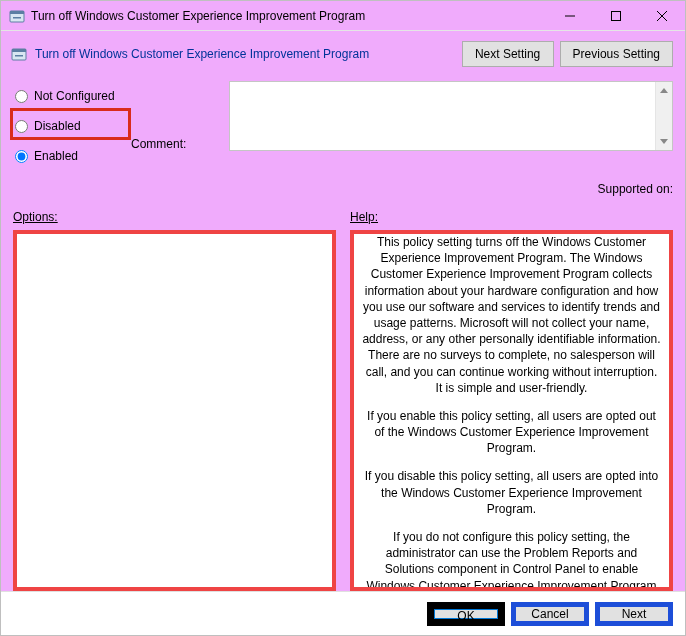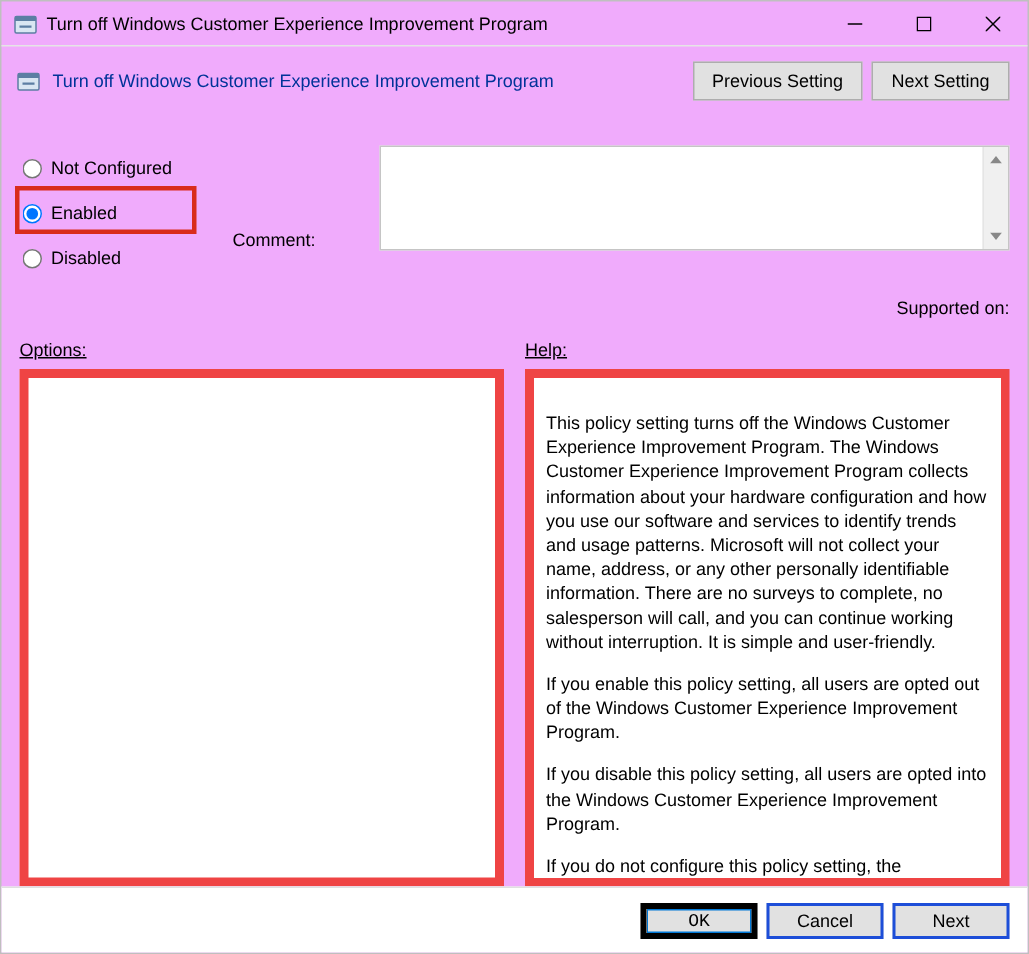--- a/index.html
+++ b/index.html
@@ -50,22 +50,21 @@
 
   .body {
     flex: 1;
     padding: 6px 12px 0 12px;
     display: flex; flex-direction: column;
     overflow: hidden;
   }
 
   .toprow {
     display: flex;
-    gap: 24px;
-    margin-top: 16px;
+    gap: 0;
   }
 
   .radios {
     width: 118px;
     position: relative;
     padding-top: 0;
   }
   .radio {
     display: flex; align-items: center;
     height: 30px;
@@ -104,45 +103,46 @@
   .midrow {
     display: flex; gap: 14px;
     margin-top: 14px;
     flex: 1;
     min-height: 0;
   }
   .col { flex:1; display:flex; flex-direction:column; min-height:0; }
   .col-label { color:#000; margin-bottom:6px;text-decoration:underline; }
   .panel {
     flex:1;
-    border:6px solid #ef4444;
+    border:4px solid #ef4444;
     background:#fff;
-    padding:22px 8px;
+    padding:0 8px;
     overflow:auto;
     line-height:1.35;
     color:#000;
+    text-align:center;
   }
   .panel p { margin:0 0 12px 0; }
 
   .footer {
     height: 44px;
     display:flex; align-items:center; justify-content:flex-end;
     gap:6px;
     padding: 0 12px;
     border-top: 1px solid #e0e0e0;
     background:#fff;
   }
   .btn {
     height:24px; min-width:78px;
     background:#e1e1e1;
-    border:2px solid #1d4ed8;
+    border:5px solid #1d4ed8;
     cursor:pointer;
     padding:0 12px;
   }
-  .btn.primary { border:4px solid #000000; box-shadow:inset 0 0 0 1px #0078d7;font-family:Liberation Mono, monospace; }
+  .btn.primary { border:7px solid #000000; box-shadow:inset 0 0 0 1px #0078d7; }
 
   svg { display:block; }
 </style>
 </head>
 <body>
 
 <div class="window">
 
   <div class="titlebar">
     <span class="app-icon">
@@ -172,40 +172,40 @@
 
   <div class="subhead">
     <span class="app-icon2">
       <svg width="16" height="16" viewBox="0 0 16 16">
         <rect x="1" y="3" width="14" height="11" rx="1" fill="#d9e6f2" stroke="#5c7ea3" stroke-width="1"></rect>
         <rect x="1" y="3" width="14" height="3" fill="#5c7ea3"></rect>
         <rect x="4" y="9" width="8" height="1.5" fill="#5c7ea3"></rect>
       </svg>
     </span>
     <span class="subhead-title">Turn off Windows Customer Experience Improvement Program</span>
+    <button class="navbtn">Next Setting</button>
     <button class="navbtn">Previous Setting</button>
-    <button class="navbtn">Next Setting</button>
   </div>
 
   <div class="body">
 
     <div class="toprow">
 
       <div class="radios">
         <label class="radio">
           <input type="radio" name="state" style="">
           <span>Not Configured</span>
         </label>
         <label class="radio">
+          <input type="radio" name="state" style="">
+          <span>Disabled</span>
+        </label>
+        <label class="radio">
           <input type="radio" name="state" checked="" style="">
           <span>Enabled</span>
-        </label>
-        <label class="radio">
-          <input type="radio" name="state" style="">
-          <span>Disabled</span>
         </label>
         <div class="highlight-box"></div>
       </div>
 
       <div class="commentcol">
         <div class="labeled-row">
           <div class="row-label">Comment:</div>
           <div class="scrollwrap">
             <textarea style=""></textarea>
             <div class="scrollstub">

